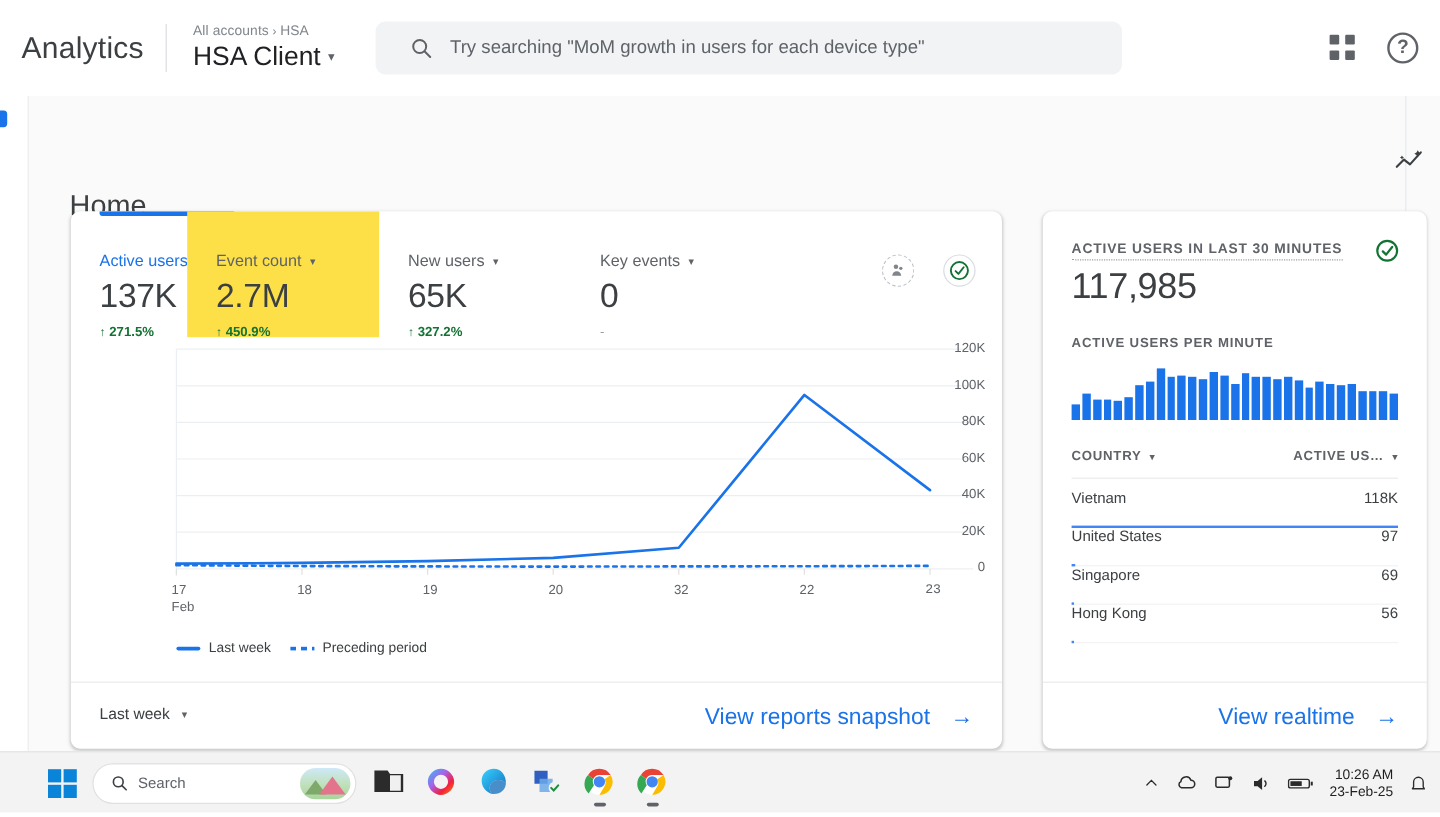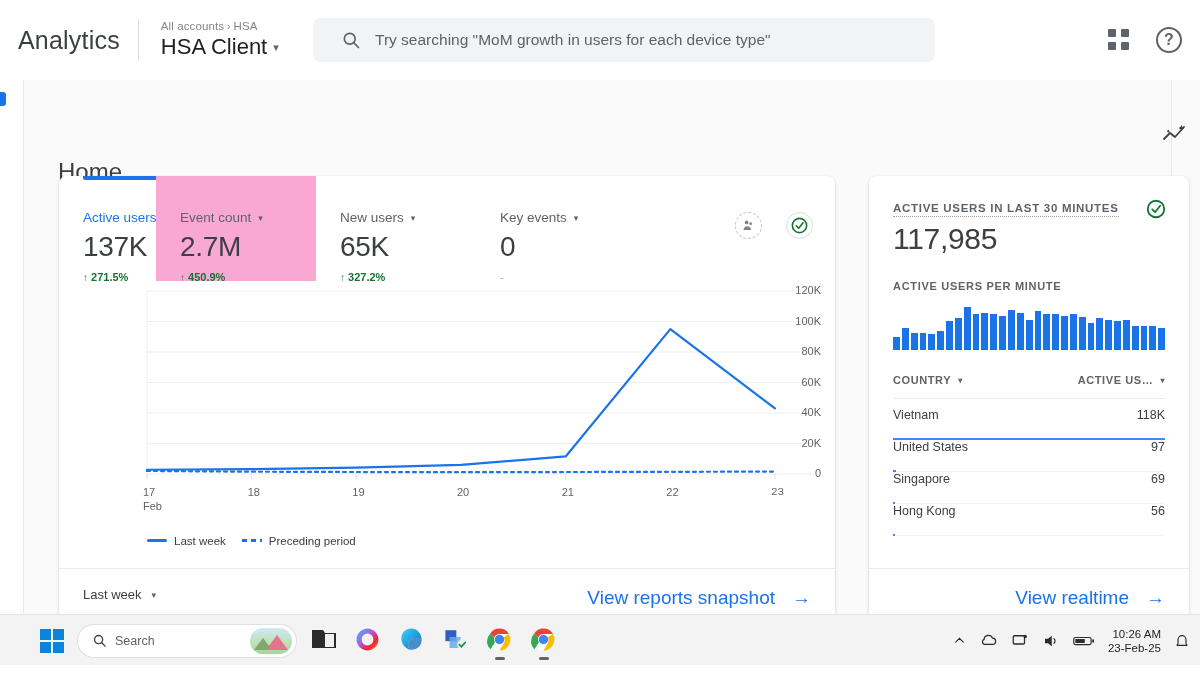--- a/index.html
+++ b/index.html
@@ -61,21 +61,21 @@
   .metric-tab { width:97px; padding:34px 0 0 24px; position:relative; }
   .metric-tab.wide { width:160px; }
   .metric-indicator { position:absolute; left:24px; top:0; width:112px; height:4px; background:#1a73e8; border-radius:0 0 2px 2px;}
   .metric-name { font-size:13.5px; color:#5f6368; display:flex; align-items:center; white-space:nowrap;}
   .metric-name.active { color:#1a73e8; }
   .metric-name .caret { margin-left:7px; font-size:9px; }
   .metric-val { font-size:28px; color:#3c4043; margin-top:6px; letter-spacing:-.3px;}
   .metric-delta { font-size:11px; color:#137333; margin-top:8px; font-weight:600;}
   .metric-delta .arrow { font-size:10px; }
   .metric-dash { font-size:11px; color:#9aa0a6; margin-top:8px; }
-  .metric-tab.hovered { background:#f9a8d4; }
+  .metric-tab.hovered { background:#fde047; }
   .tab-actions { position:absolute; right:22px; top:36px; display:flex; align-items:center; gap:24px;}
   .ring-dashed { width:27px; height:27px; border-radius:50%; border:1px dashed #bdc1c6; display:flex; align-items:center; justify-content:center;}
   .check-ring { width:27px; height:27px; border-radius:50%; border:1px solid #dadce0; display:flex; align-items:center; justify-content:center;}
 
   .chartarea { position:relative; margin:0 0 0 0; height:230px; }
   .ylab { position:absolute; right:14px; font-size:11px; color:#5f6368; text-align:right; width:44px;}
   .xlab { position:absolute; font-size:11px; color:#5f6368; }
   .legend { position:absolute; left:88px; top:358px; display:flex; align-items:center; gap:16px; font-size:11.5px; color:#3c4043;}
   .legend .ln { display:inline-block; width:20px; height:3px; background:#1a73e8; border-radius:2px; margin-right:7px; vertical-align:middle;}
   .legend .dsh { display:inline-block; width:20px; height:3px; margin-right:7px; vertical-align:middle;
@@ -102,21 +102,21 @@
   .tbl-head .cell { display:flex; align-items:center; gap:7px; }
   .tbl-head .caret { font-size:8px; }
   .tbl-rule { position:absolute; left:24px; top:222px; width:272px; height:1px; background:#e8eaed;}
   .rt-row { position:absolute; left:24px; width:272px; height:32px; }
   .rt-row .nm { position:absolute; left:0; top:0; font-size:12.5px; color:#3c4043;}
   .rt-row .vl { position:absolute; right:0; top:0; font-size:12.5px; color:#3c4043;}
   .rt-row .bar { position:absolute; left:0; bottom:0; height:2px; background:#4285f4; }
   .rt-row .track { position:absolute; left:0; bottom:0; width:100%; height:1px; background:#f1f3f4;}
 
   
-  .taskbar { position:absolute; left:0; bottom:16px; width:1200px; height:51px; background:#f3f3f3; border-top:1px solid #e3e3e3;}
+  .taskbar { position:absolute; left:0; bottom:4px; width:1200px; height:51px; background:#f3f3f3; border-top:1px solid #e3e3e3;}
   .tb-center { position:absolute; left:40px; top:0; height:51px; display:flex; align-items:center; gap:14px;}
   .win-logo { width:24px; height:24px; display:grid; grid-template-columns:repeat(2,11px); grid-template-rows:repeat(2,11px); gap:2px;}
   .win-logo i { background:#0a84d8; display:block; }
   .tb-search { width:218px; height:32px; background:#fff; border-radius:16px; display:flex; align-items:center;
      position:relative; box-shadow:0 0 0 1px #e0e0e0; overflow:hidden;}
   .tb-search .q { margin:0 8px 0 14px; }
   .tb-search .ph { font-size:12.5px; color:#5f6368;}
   .tb-thumb { position:absolute; right:4px; top:3px; width:42px; height:26px; border-radius:13px; overflow:hidden;
     background:linear-gradient(180deg,#cfe9f7 0%,#bfe0b9 55%,#a8d49b 100%);}
   .tb-thumb .mt { position:absolute; left:4px; bottom:4px; width:0;height:0;border-left:9px solid transparent;border-right:9px solid transparent;border-bottom:12px solid #7fa86b;}
@@ -276,21 +276,21 @@
             <div class="ylab" style="top: 94.5px;">60K</div>
             <div class="ylab" style="top: 64px;">80K</div>
             <div class="ylab" style="top: 33.5px;">100K</div>
             <div class="ylab" style="top: 3px;">120K</div>
           </div>
         <div id="xticks">
             <div class="xlab" style="left: 84px; top: 205px;">17</div>
             <div class="xlab" style="left: 188.667px; top: 205px;">18</div>
             <div class="xlab" style="left: 293.333px; top: 205px;">19</div>
             <div class="xlab" style="left: 398px; top: 205px;">20</div>
-            <div class="xlab" style="left: 502.667px; top: 205px;">21</div>
+            <div class="xlab" style="left: 502.667px; top: 205px;">32</div>
             <div class="xlab" style="left: 607.333px; top: 205px;">22</div>
             <div class="xlab" style="left: 712px; top: 205px; font-family: Liberation Mono, monospace;">23</div>
             <div class="xlab" style="left: 84px; top: 219px;">Feb</div>
           </div>
       </div>
 
       <div class="legend">
         <span>
           <span class="ln"></span><span class="lbl">Last week</span>
         </span>

